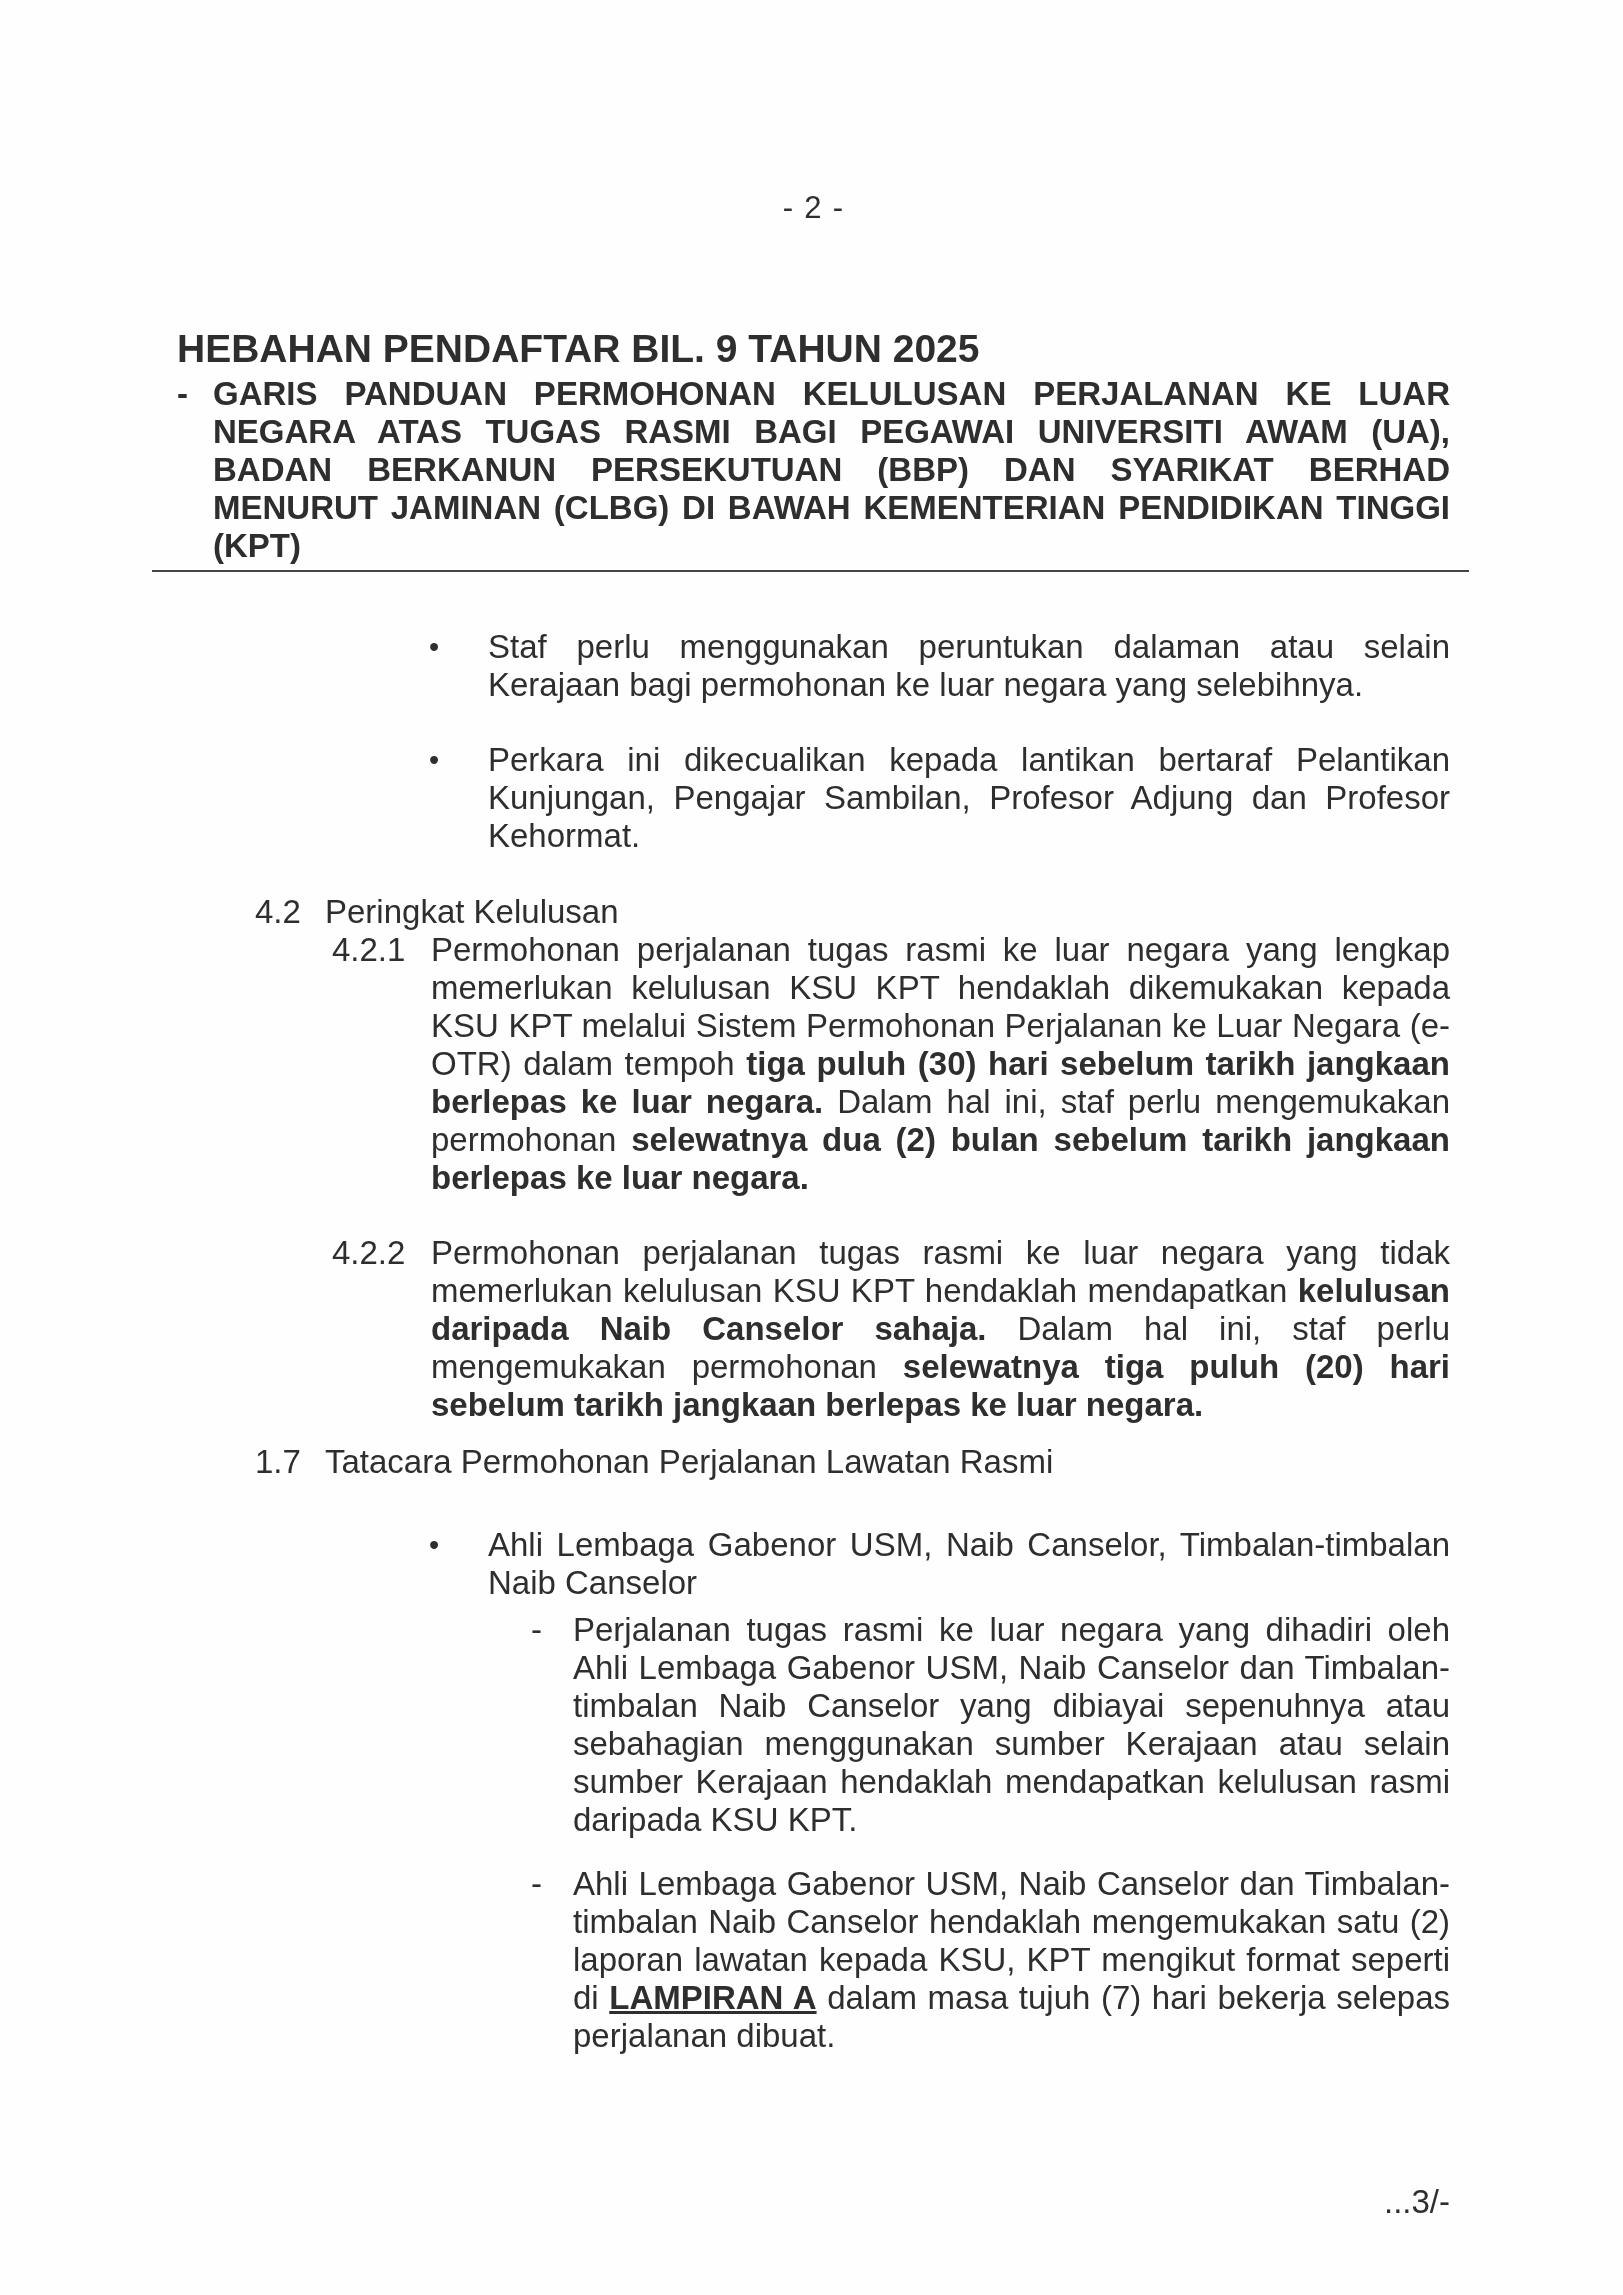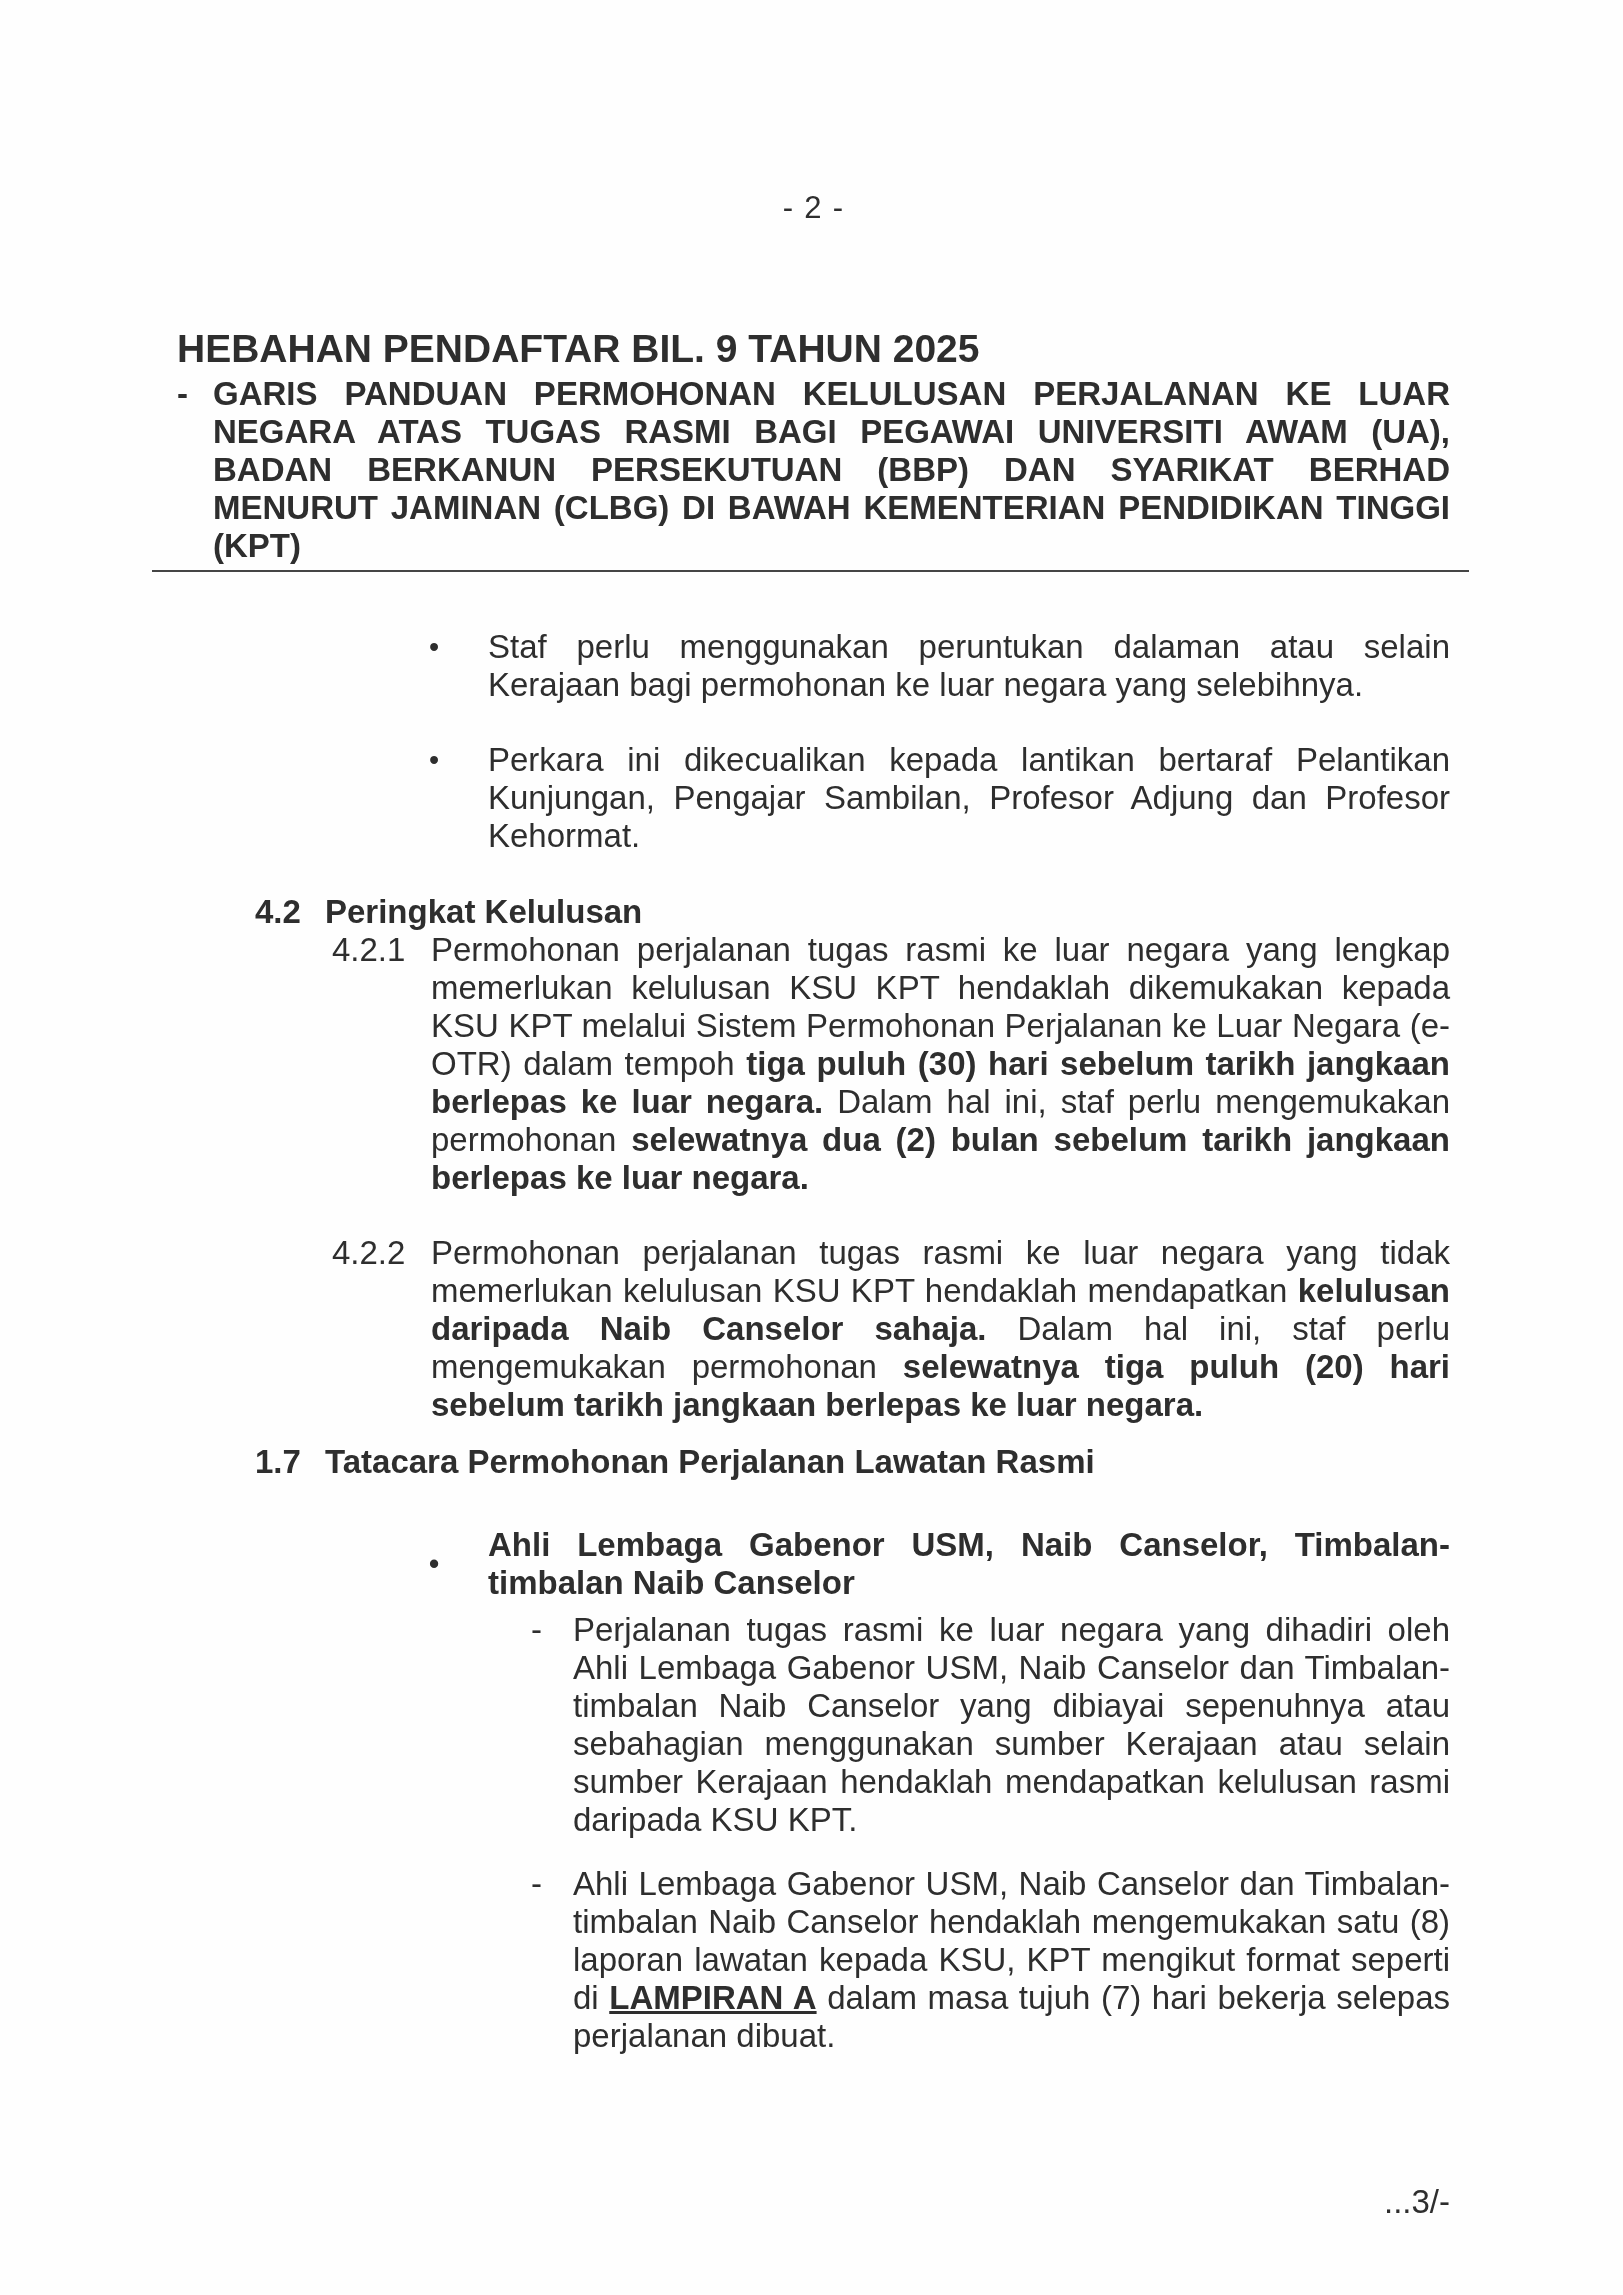--- a/index.html
+++ b/index.html
@@ -20,21 +20,21 @@
     letter-spacing:1.3px;
   }
   .ref-line{
     margin-top:105px;
     font-size:39px;line-height:38px;
     font-weight:700;
   }
   .row{display:flex;align-items:flex-start;}
   .marker{flex:0 0 auto;}
   .text{flex:1 1 auto;}
-  .bold{font-weight:700;align-items:center;}
+  .bold{font-weight:400;}
   .just{text-align:justify;}
   .subject{margin-top:6.5px;font-size:33px;line-height:38px;font-weight:700;}
   .subject .marker{width:36px;}
   .rule{
     margin-top:5.2px;
     margin-left:-25px;
     width:1317px;
     border-top:2.6px solid #454545;
     height:0;
   }
@@ -121,20 +121,20 @@
       <div class="text just">Ahli Lembaga Gabenor USM, Naib Canselor, Timbalan-timbalan Naib Canselor</div>
     </div>
 
     <div class="row body-text dash-row dash1">
       <div class="marker">-</div>
       <div class="text just">Perjalanan tugas rasmi ke luar negara yang dihadiri oleh Ahli Lembaga Gabenor USM, Naib Canselor dan Timbalan-timbalan Naib Canselor yang dibiayai sepenuhnya atau sebahagian menggunakan sumber Kerajaan atau selain sumber Kerajaan hendaklah mendapatkan kelulusan rasmi daripada KSU KPT.</div>
     </div>
 
     <div class="row body-text dash-row dash2">
       <div class="marker">-</div>
-      <div class="text just"><span>Ahli Lembaga Gabenor USM, Naib Canselor dan Timbalan-timbalan Naib Canselor hendaklah mengemukakan satu (8) laporan lawatan kepada KSU, KPT mengikut format seperti di </span><span class="biu">LAMPIRAN A</span><span> dalam masa tujuh (7) hari bekerja selepas perjalanan dibuat.</span></div>
+      <div class="text just"><span>Ahli Lembaga Gabenor USM, Naib Canselor dan Timbalan-timbalan Naib Canselor hendaklah mengemukakan satu (2) laporan lawatan kepada KSU, KPT mengikut format seperti di </span><span class="biu">LAMPIRAN A</span><span> dalam masa tujuh (7) hari bekerja selepas perjalanan dibuat.</span></div>
     </div>
 
   </div>
 
   <div class="continuation">...3/-</div>
 </div>
 
 
 </body></html>

